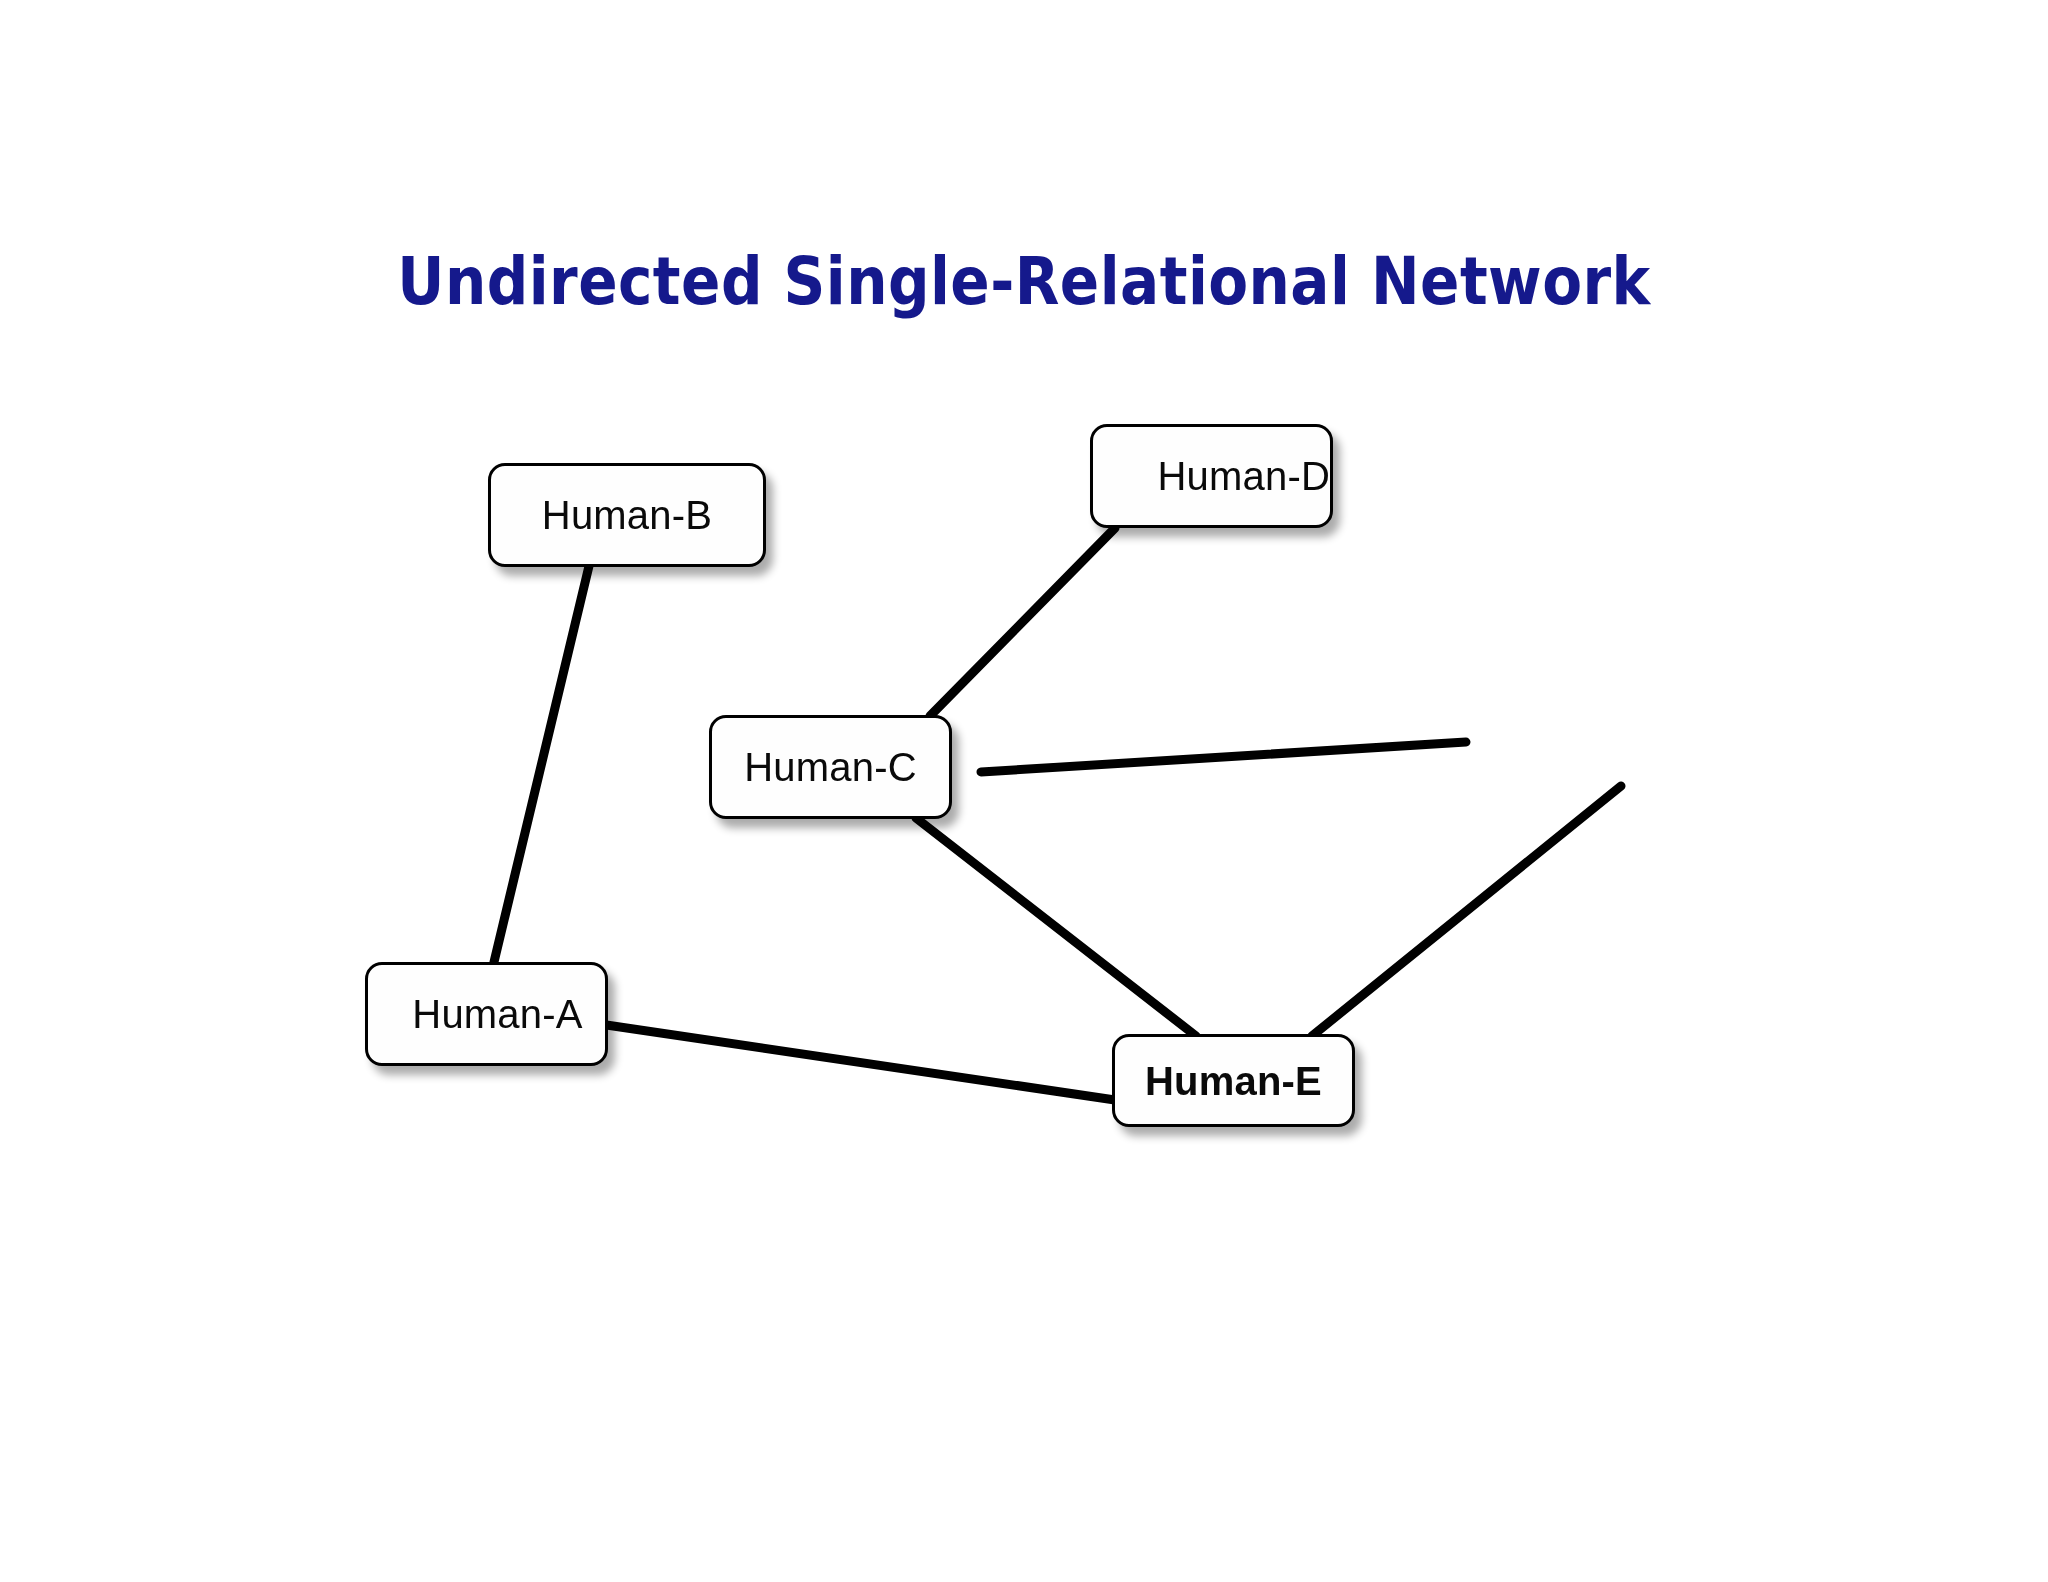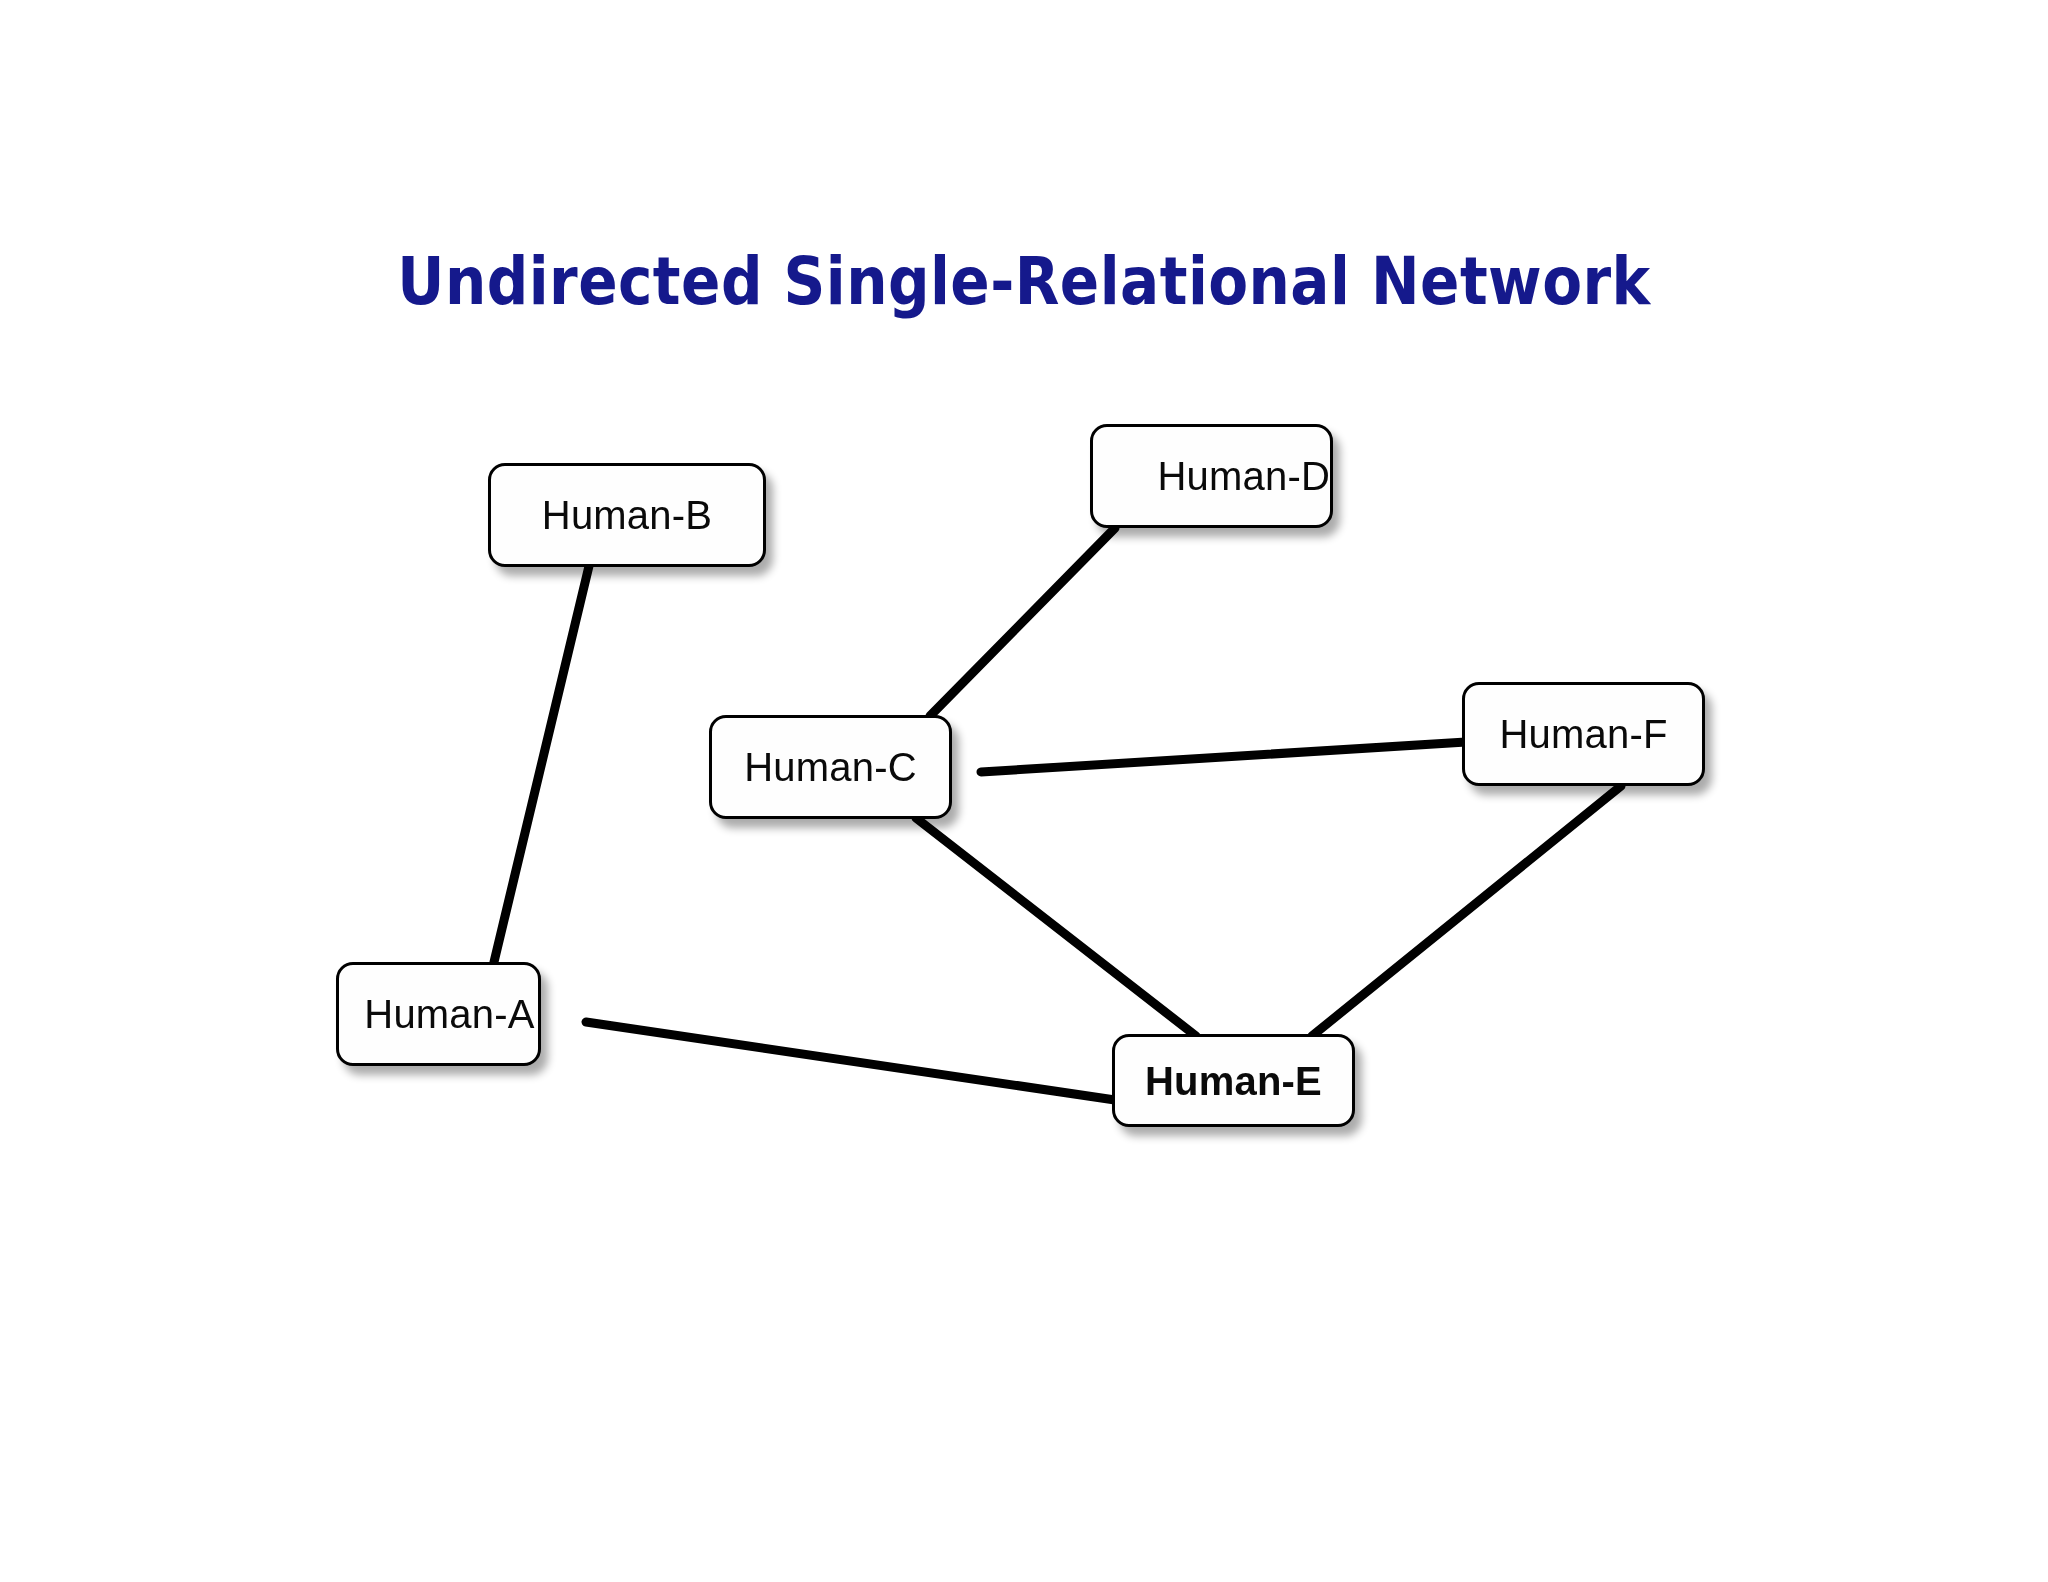--- a/index.html
+++ b/index.html
@@ -90,43 +90,40 @@
     <g stroke="#000000" stroke-width="9" stroke-linecap="round" fill="none">
       <line x1="589" y1="566" x2="494" y2="962"></line>
       <line x1="1115" y1="528" x2="930" y2="716"></line>
       <line x1="981" y1="772" x2="1466" y2="742"></line>
       <line x1="916" y1="818" x2="1196" y2="1036"></line>
       <line x1="1621" y1="786" x2="1312" y2="1036"></line>
       <line x1="586" y1="1022" x2="1115" y2="1100"></line>
     </g>
   </svg>
 
-  <div class="node" style="left:336px; top:962px; width:205px; height:104px;padding-left:22px;">
+  <div class="node" style="left:365px; top:962px; width:243px; height:104px;padding-left:22px;">
     <span class="node-label">Human-A</span>
   </div>
 
   <div class="node" style="left:488px; top:463px; width:278px; height:104px;">
     <span class="node-label">Human-B</span>
   </div>
 
   <div class="node" style="left:709px; top:715px; width:243px; height:104px;">
     <span class="node-label">Human-C</span>
   </div>
 
   <div class="node" style="left:1090px; top:424px; width:243px; height:104px;justify-content:flex-end;">
     <span class="node-label">Human-D</span>
   </div>
 
   <div class="node" style="left:1112px; top:1034px; width:243px; height:93px;font-weight:bold;">
     <span class="node-label">Human-E</span>
   </div>
 
-  <div class="node" style="left:1462px; top:682px; width:243px; height:104px;">
-    <span class="node-label">Human-F</span>
-  </div>
 
 </div>
 
 <div id="footer">
 
   
 
   
 </div>
 

